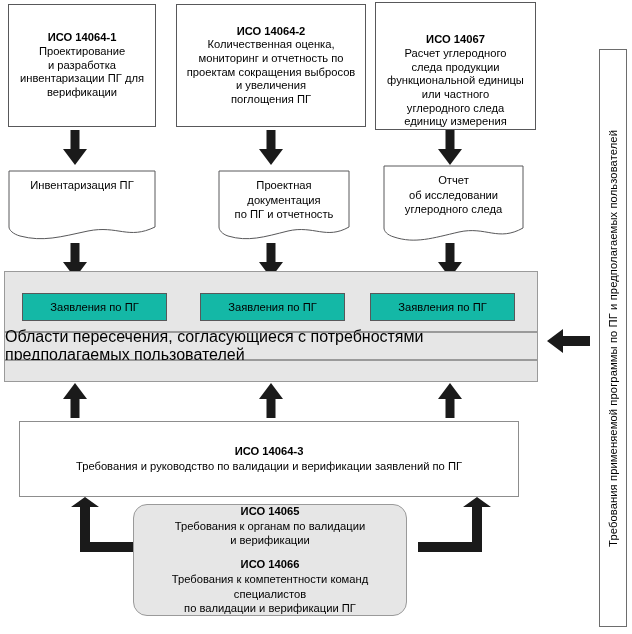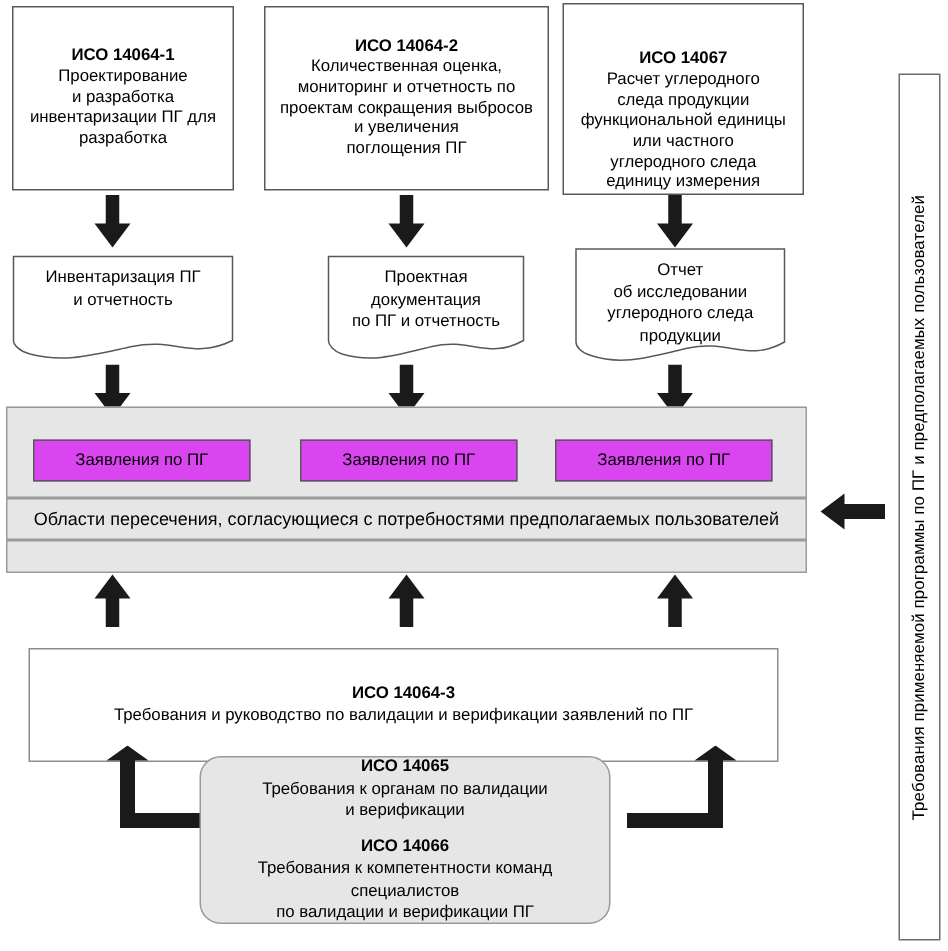--- a/index.html
+++ b/index.html
@@ -53,25 +53,25 @@
   .grey-panel {
     background: #e6e6e6;
     border: 1px solid #9a9a9a;
   }
   .grey-strip {
     background: #e6e6e6;
     border: 1px solid #9a9a9a;
     display: flex;
     align-items: center;
     justify-content: center;
-    font-size: 12px;
+    font-size: 16px;
   }
   .claim-box {
     border: 1px solid #58585a;
-    background: #d946ef;
+    background: #14b8a6;
     display: flex;
     align-items: center;
     justify-content: center;
     font-size: 11.2px;
   }
 
   
   .wide-box {
     border: 1px solid #8d8d8d;
     background: #ffffff;
@@ -123,21 +123,21 @@
 <body>
 
 <div id="canvas">
 
   <div class="abs box box-top" style="left:8px; top:4px; width:148px; height:123px;">
     <div>
       <div class="ttl">ИСО 14064-1</div>
       <div>Проектирование</div>
       <div>и разработка</div>
       <div>инвентаризации ПГ для</div>
-      <div>разработка</div>
+      <div>верификации</div>
     </div>
   </div>
 
   <div class="abs box box-top" style="left:176px; top:4px; width:190px; height:123px;">
     <div>
       <div class="ttl">ИСО 14064-2</div>
       <div>Количественная оценка,</div>
       <div>мониторинг и отчетность по</div>
       <div>проектам сокращения выбросов</div>
       <div>и увеличения</div>
@@ -172,21 +172,20 @@
       <path d="M8.5 0 H17.5 V19 H25 L13 35 L1 19 H8.5 Z" fill="#1a1a1a"></path>
     </svg>
   </div>
 
   <div class="abs doc" style="left:8px; top:170px; width:148px; height:72px;">
     <svg width="148" height="72" viewBox="0 0 148 72">
       <path d="M1 1 H147 V57 C120 70 110 55 80 61 C52 67 35 72 12 66 C5 64 1 60 1 57 Z" fill="#ffffff" stroke="#58585a" stroke-width="1"></path>
     </svg>
     <div class="doc-text">
       <div>Инвентаризация ПГ</div>
-      <div>и отчетность</div>
     </div>
   </div>
 
   <div class="abs doc" style="left:218px; top:170px; width:132px; height:72px;">
     <svg width="132" height="72" viewBox="0 0 132 72">
       <path d="M1 1 H131 V57 C108 70 96 55 70 61 C46 67 30 72 10 66 C4 64 1 60 1 57 Z" fill="#ffffff" stroke="#58585a" stroke-width="1"></path>
     </svg>
     <div class="doc-text">
       <div>Проектная</div>
       <div>документация</div>
@@ -195,21 +194,20 @@
   </div>
 
   <div class="abs doc" style="left:383px; top:165px; width:141px; height:80px;text-decoration:underline;">
     <svg width="141" height="80" viewBox="0 0 141 80">
       <path d="M1 1 H140 V63 C115 77 103 61 76 67 C50 73 32 79 11 72 C4 70 1 66 1 63 Z" fill="#ffffff" stroke="#58585a" stroke-width="1"></path>
     </svg>
     <div class="doc-text">
       <div>Отчет</div>
       <div>об исследовании</div>
       <div>углеродного следа</div>
-      <div>продукции</div>
     </div>
   </div>
 
   <div class="abs arrow" style="left:62px; top:243px;">
     <svg width="26" height="36" viewBox="0 0 26 36">
       <path d="M8.5 0 H17.5 V19 H25 L13 35 L1 19 H8.5 Z" fill="#1a1a1a"></path>
     </svg>
   </div>
   <div class="abs arrow" style="left:258px; top:243px;">
     <svg width="26" height="36" viewBox="0 0 26 36">
@@ -255,21 +253,21 @@
     <svg width="26" height="36" viewBox="0 0 26 36">
       <path d="M13 1 L25 17 H17.5 V36 H8.5 V17 H1 Z" fill="#1a1a1a"></path>
     </svg>
   </div>
   <div class="abs arrow" style="left:437px; top:382px;">
     <svg width="26" height="36" viewBox="0 0 26 36">
       <path d="M13 1 L25 17 H17.5 V36 H8.5 V17 H1 Z" fill="#1a1a1a"></path>
     </svg>
   </div>
 
-  <div class="abs wide-box" style="left:19px; top:432px; width:500px; height:76px;">
+  <div class="abs wide-box" style="left:19px; top:421px; width:500px; height:76px;">
     <div class="ttl">ИСО 14064-3</div>
     <div>Требования и руководство по валидации и верификации заявлений по ПГ</div>
   </div>
 
   <div class="abs arrow" style="left:58px; top:497px;">
     <svg width="86" height="66" viewBox="0 0 86 66">
       <path d="M22 10 V55 H86 V45 H32 V10 H41 L27 0 L13 10 Z" fill="#1a1a1a"></path>
     </svg>
   </div>
   <div class="abs arrow" style="left:418px; top:497px;">

